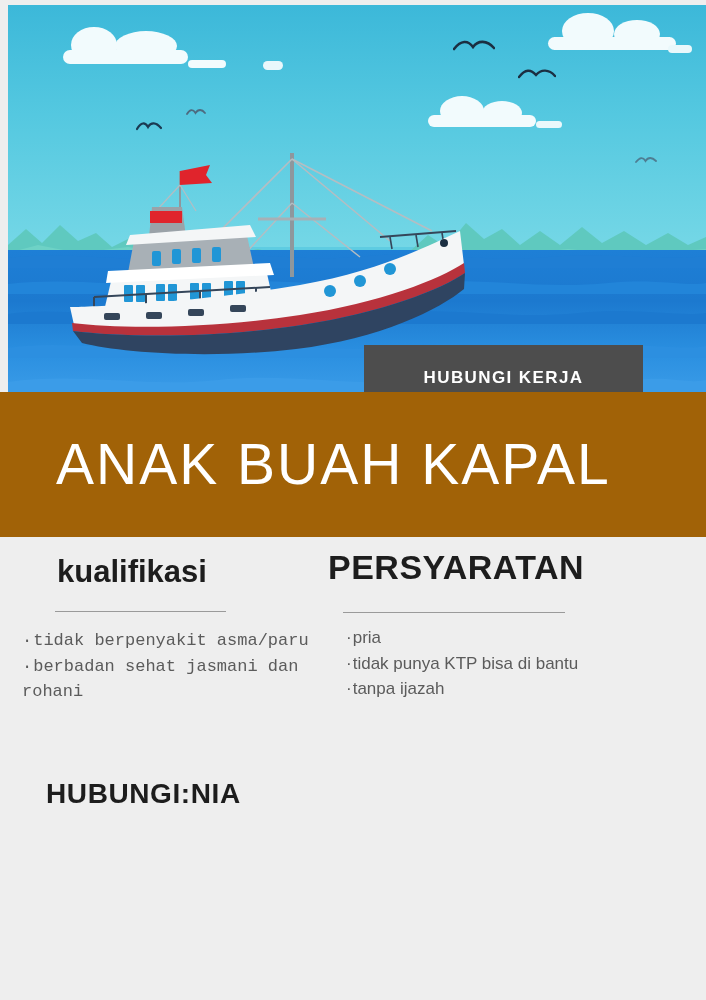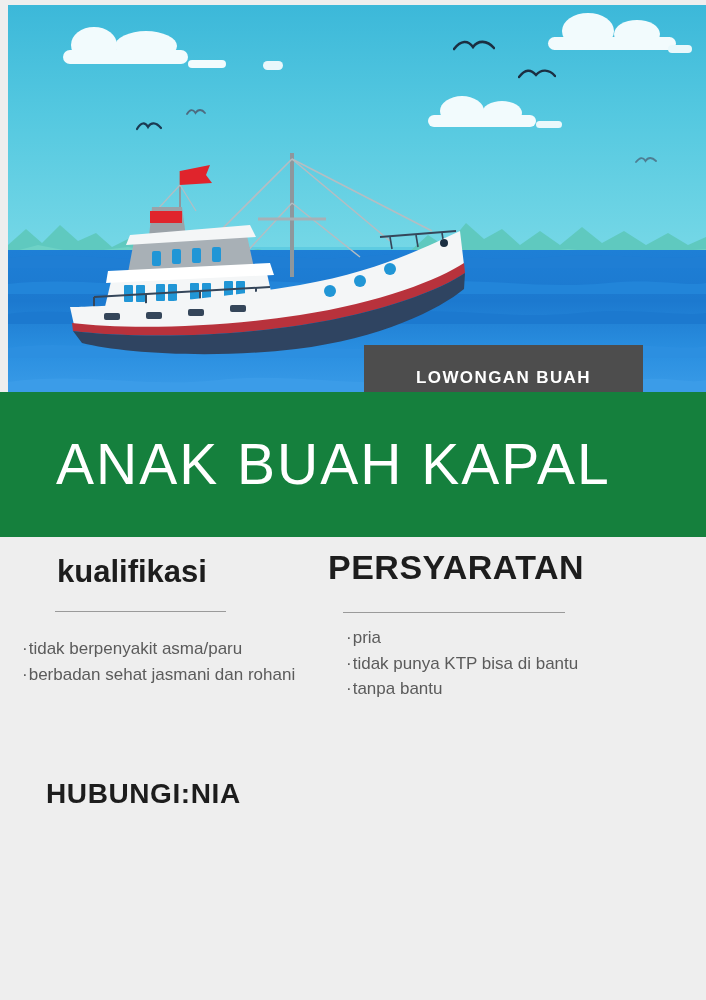--- a/index.html
+++ b/index.html
@@ -132,21 +132,21 @@
     font-family: "Liberation Sans", sans-serif;
   }
 
   
   .title-band {
     position: absolute;
     left: 0;
     top: 392px;
     width: 706px;
     height: 145px;
-    background: #15803d;
+    background: #a16207;
     display: flex;
     align-items: center;
   }
   .title-text {
     color: #ffffff;
     font-size: 57px;
     font-weight: 300;
     letter-spacing: 2px;
     padding-left: 56px;
     line-height: 1;
@@ -187,21 +187,21 @@
 
   .bullets {
     list-style: none;
     margin: 0;
     padding: 0;
     color: #5b5b5b;
     font-size: 17px;
     line-height: 1.5;
     font-family: "Liberation Sans", sans-serif;
   }
-  .bullets-left  { margin-top: 24px; padding-left: 4px; }
+  .bullets-left  { margin-top: 16px; padding-left: 4px; font-family: Liberation Mono, monospace; }
   .bullets-right { margin-top: 12px; padding-left: 18px; }
   .bullets li { margin: 0; padding: 0; }
   .bullets li::before { content: "\00B7"; margin-right: 1px; }
 
   .contact {
     position: absolute;
     left: 46px;
     top: 241px;
     color: #1d1d1d;
     font-size: 28px;
@@ -352,21 +352,21 @@
         <g fill="#35465a">
           <rect x="44" y="168" width="16" height="7" rx="2"></rect>
           <rect x="86" y="167" width="16" height="7" rx="2"></rect>
           <rect x="128" y="164" width="16" height="7" rx="2"></rect>
           <rect x="170" y="160" width="16" height="7" rx="2"></rect>
         </g>
       </svg>
     </div>
 
     <div class="badge">
-      <span class="badge-label">LOWONGAN BUAH</span>
+      <span class="badge-label">HUBUNGI KERJA</span>
     </div>
   </div>
 
   <div class="title-band">
     <div class="title-text">ANAK BUAH KAPAL</div>
   </div>
 
   <div class="content">
 
     <div class="col col-left">
@@ -377,20 +377,20 @@
         <li>berbadan sehat jasmani dan rohani</li>
       </ul>
     </div>
 
     <div class="col col-right">
       <div class="sec-heading heading-right">PERSYARATAN</div>
       <hr class="divider divider-right">
       <ul class="bullets bullets-right">
         <li>pria</li>
         <li>tidak punya KTP bisa di bantu</li>
-        <li>tanpa bantu</li>
+        <li>tanpa ijazah</li>
       </ul>
     </div>
 
     <div class="contact">HUBUNGI:NIA</div>
   </div>
 
 </div>
 
 </body></html>

